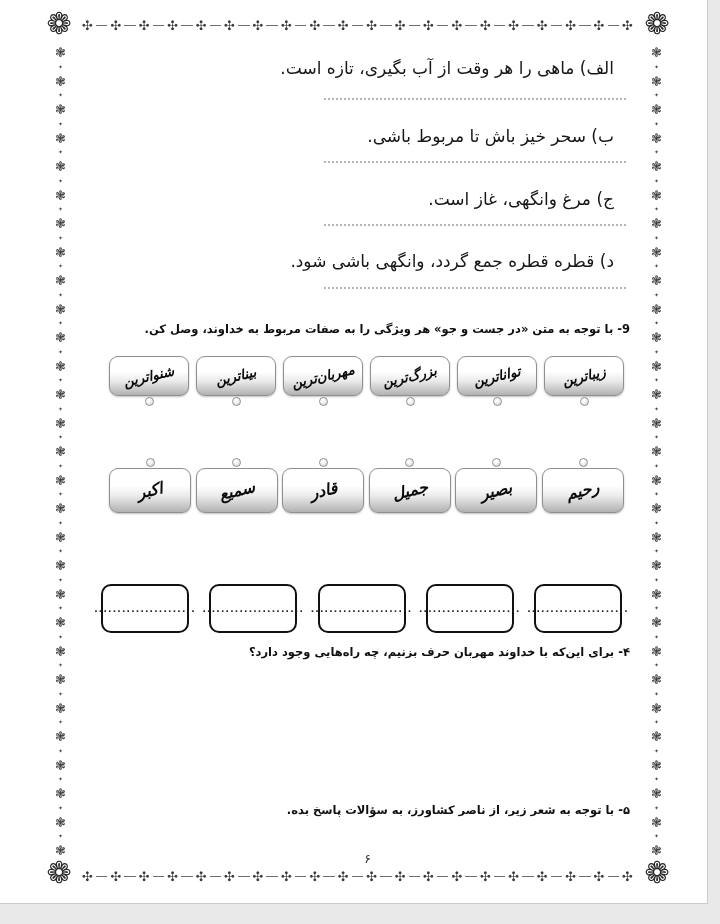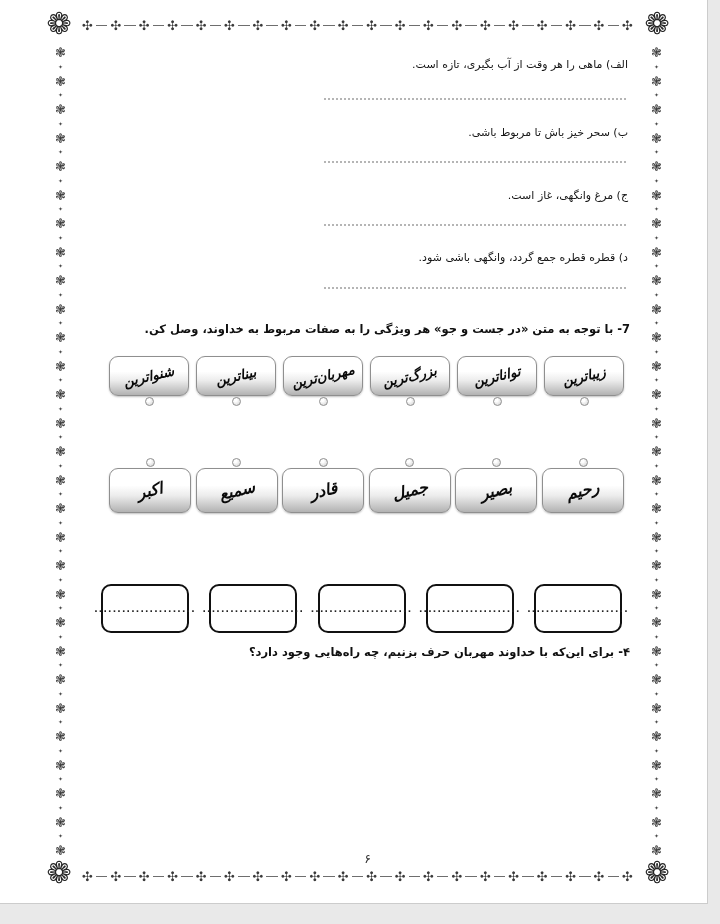--- a/index.html
+++ b/index.html
@@ -37,22 +37,22 @@
   .dash  { flex: 1; height: 1px; background: #6e6e6e; margin: 0 3px; align-self: center; }
   .vconn { flex: 1; display: flex; align-items: center; justify-content: center;
            font-size: 6px; color: #4a4a4a; line-height: 1; }
   
   #content {
     position: absolute; left: 95px; top: 0;
     width: 545px; height: 100%;
     direction: rtl;
   }
   .ptext {
-    position: absolute; right: 12px;
-    font-size: 11px; color: #161616; white-space: nowrap; text-align: right;
+    position: absolute; right: 26px;
+    font-size: 17px; color: #161616; white-space: nowrap; text-align: right;
   }
   .qtext {
     position: absolute; right: 10px;
     font-size: 11.5px; font-weight: bold; color: #101010; white-space: nowrap;
   }
   .ans {
     position: absolute; right: 14px; width: 302px; height: 0;
     border-bottom: 2px dotted #b5b5b5;
   }
   .wordrow {
@@ -319,21 +319,21 @@
 
     <p class="ptext" style="top:126px">ب) سحر خیز باش تا مربوط باشی.</p>
     <div class="ans" style="top:161px"></div>
 
     <p class="ptext" style="top:189px">ج) مرغ وانگهی، غاز است.</p>
     <div class="ans" style="top:224px"></div>
 
     <p class="ptext" style="top:251px">د) قطره قطره جمع گردد، وانگهی باشی شود.</p>
     <div class="ans" style="top:287px"></div>
 
-    <p class="qtext" style="top:322px">7- با توجه به متن «در جست و جو» هر ویژگی را به صفات مربوط به خداوند، وصل کن.</p>
+    <p class="qtext" style="top:322px">9- با توجه به متن «در جست و جو» هر ویژگی را به صفات مربوط به خداوند، وصل کن.</p>
 
     <div class="wordrow row-top" style="top:356px">
       <div class="wunit">
         <div class="wbox">
             <span class="callig">زیباترین</span>
           </div>
         <span class="dot"></span>
       </div>
       <div class="wunit">
         <div class="wbox">
@@ -420,17 +420,18 @@
       <div class="fbox">
           <span class="fdots">......................</span>
         </div>
       <div class="fbox">
           <span class="fdots">......................</span>
         </div>
     </div>
 
     <p class="qtext" style="top:645px">۴- برای این‌که با خداوند مهربان حرف بزنیم، چه راه‌هایی وجود دارد؟</p>
 
+    <p class="qtext" style="top:803px">۵- با توجه به شعر زیر، از ناصر کشاورز، به سؤالات پاسخ بده.</p>
 
     <div class="pagenum">۶</div>
 
   </div>
 </div>
 
 </body></html>

